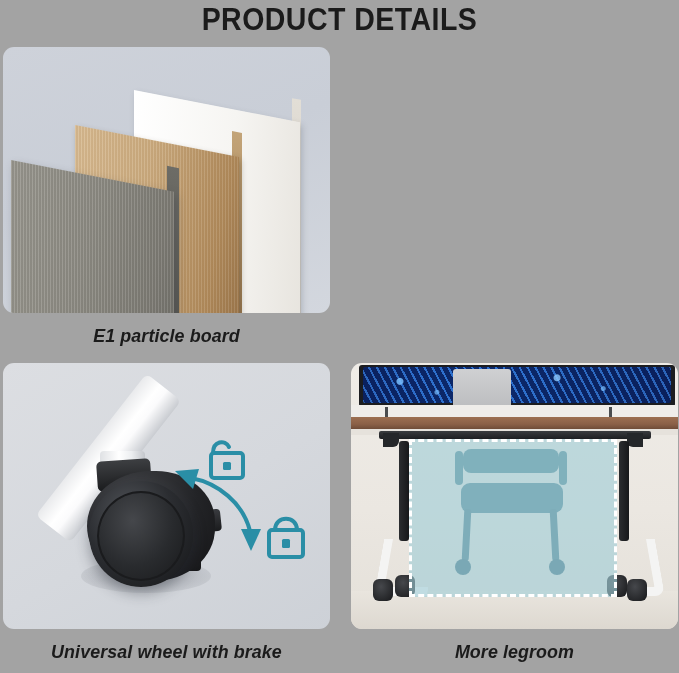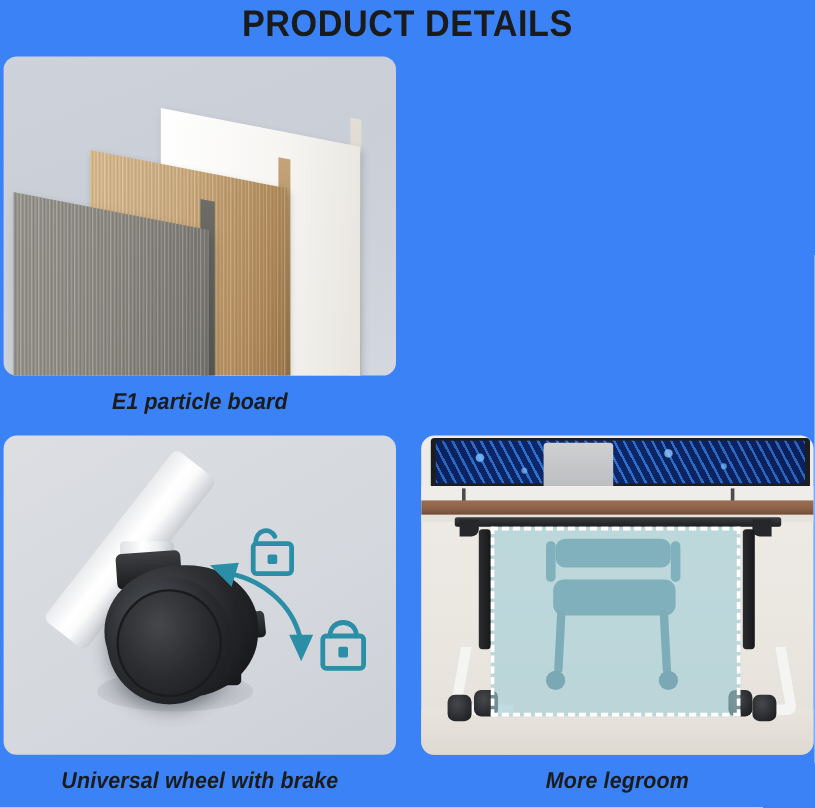--- a/index.html
+++ b/index.html
@@ -11,21 +11,21 @@
     width: 679px;
     height: 673px;
     font-family: "Liberation Sans", sans-serif;
     overflow: hidden;
     position: relative;
   }
 
   .page {
     position: absolute;
     inset: 0;
-    background: #3b82f6;
+    background: #a3a3a3;
   }
 
   
   .title {
     position: absolute;
     top: 2px;
     left: 0;
     width: 679px;
     text-align: center;
     font-size: 31px;

